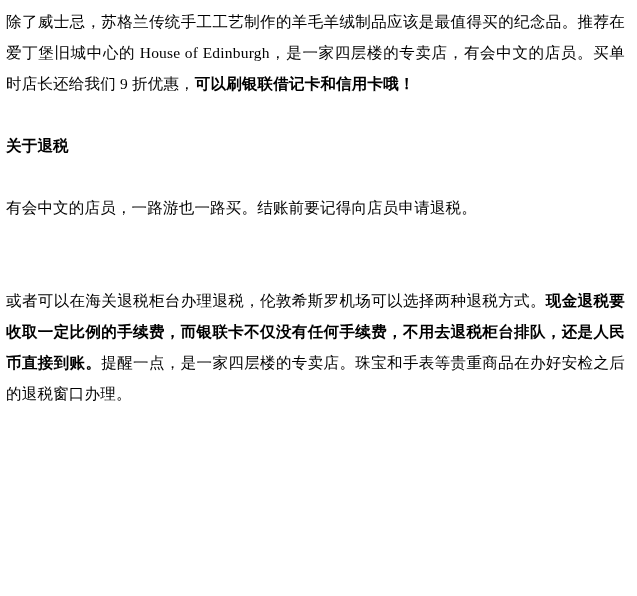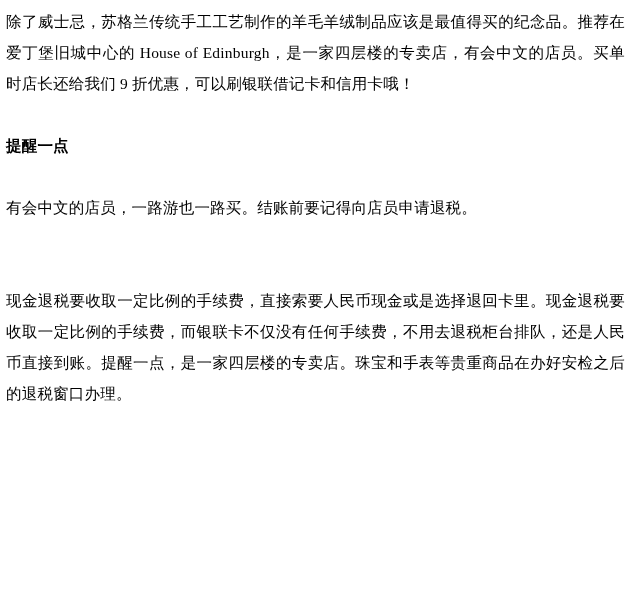--- a/index.html
+++ b/index.html
@@ -37,44 +37,44 @@
   .spacer-md {
     height: 31px;
   }
   .heading {
     font-size: 15.5px;
     line-height: 31px;
     font-weight: bold;
     margin: 0;
   }
   .bold {
-    font-weight: normal;
+    font-weight: bold;
   }
 </style>
 </head>
 <body>
 
 <div class="page">
 
   <p class="para">
     <span>除了威士忌，苏格兰传统手工工艺制作的羊毛羊绒制品应该是最值得买的纪念品。推荐在爱丁堡旧城中心的 House of Edinburgh，是一家四层楼的专卖店，有会中文的店员。买单时店长还给我们 9 折优惠，</span><span class="bold">可以刷银联借记卡和信用卡哦！</span>
   </p>
 
   <div class="spacer-lg"></div>
 
-  <p class="heading">提醒一点</p>
+  <p class="heading">关于退税</p>
 
   <div class="spacer-md"></div>
 
   <p class="para">
     <span>有会中文的店员，一路游也一路买。结账前要记得向店员申请退税。</span>
   </p>
 
   <div class="spacer-md"></div>
 
 
   <div class="spacer-md"></div>
 
   <p class="para">
-    <span>现金退税要收取一定比例的手续费，直接索要人民币现金或是选择退回卡里。</span><span class="bold">现金退税要收取一定比例的手续费，而银联卡不仅没有任何手续费，不用去退税柜台排队，还是人民币直接到账。</span><span>提醒一点，是一家四层楼的专卖店。珠宝和手表等贵重商品在办好安检之后的退税窗口办理。</span>
+    <span>或者可以在海关退税柜台办理退税，伦敦希斯罗机场可以选择两种退税方式。</span><span class="bold">现金退税要收取一定比例的手续费，而银联卡不仅没有任何手续费，不用去退税柜台排队，还是人民币直接到账。</span><span>提醒一点，是一家四层楼的专卖店。珠宝和手表等贵重商品在办好安检之后的退税窗口办理。</span>
   </p>
 
 </div>
 
 </body></html>

